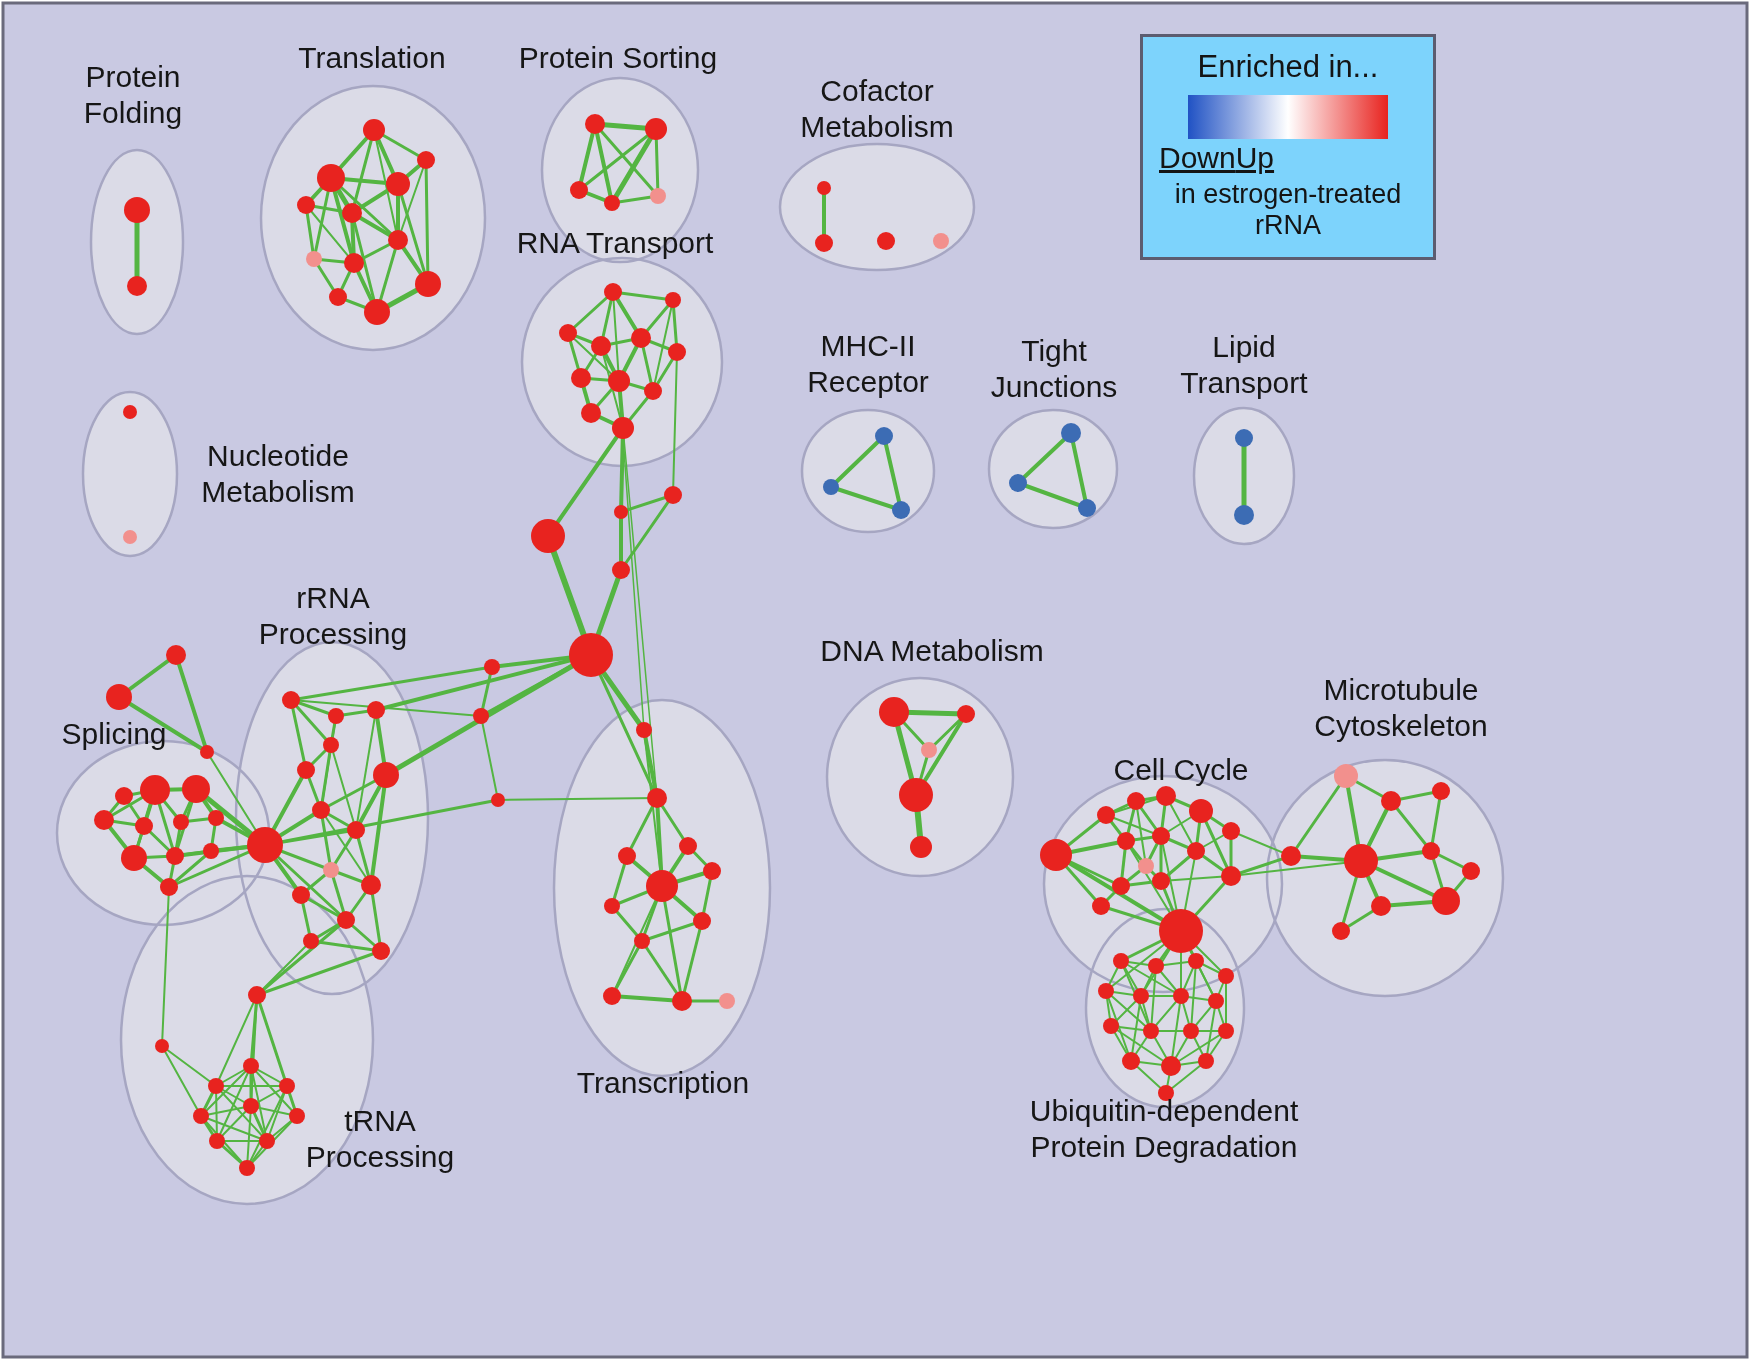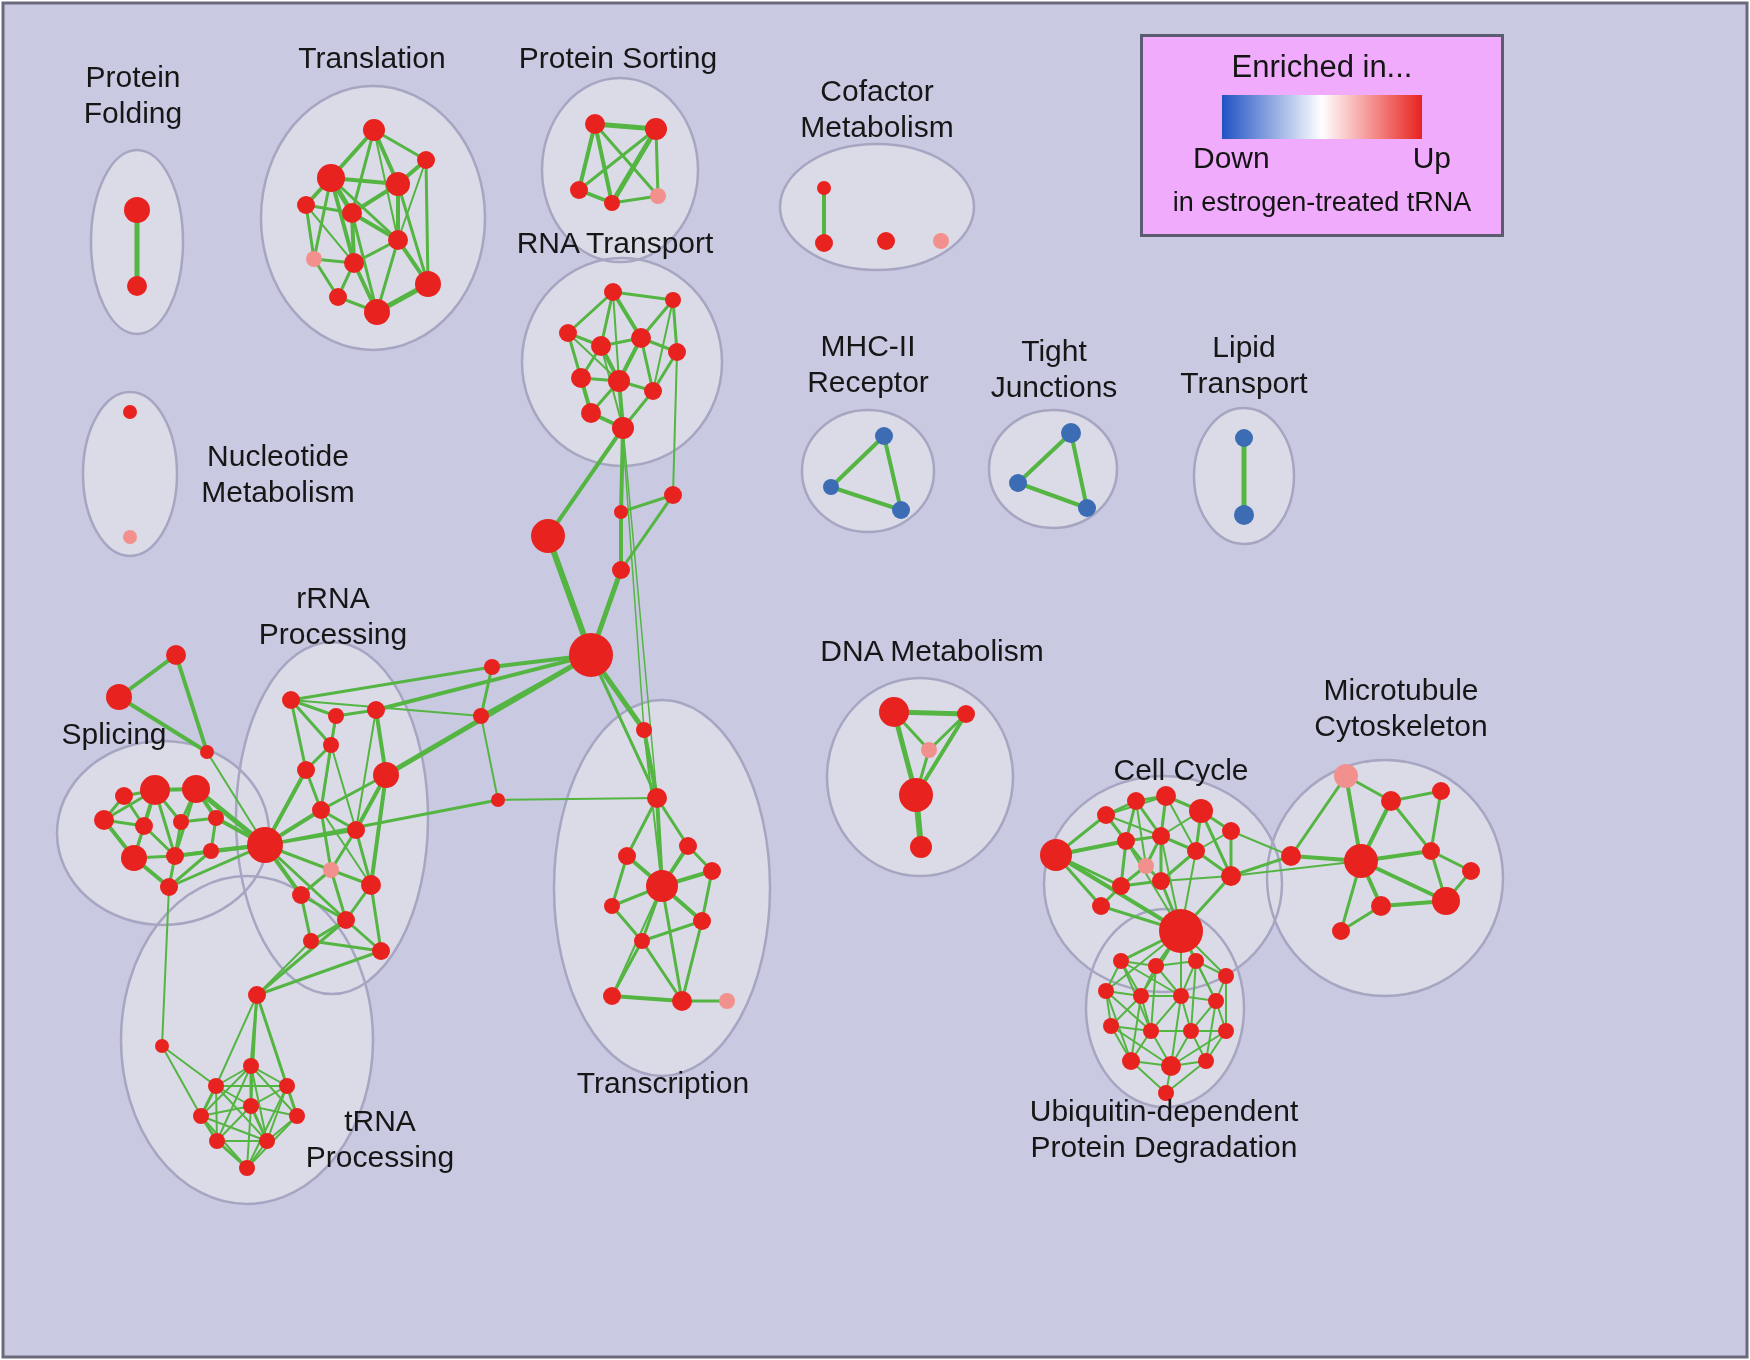--- a/index.html
+++ b/index.html
@@ -1,25 +1,25 @@
 <!DOCTYPE html>
 <html><head>
 <meta charset="utf-8">
 <style>
   html,body{margin:0;padding:0;background:#ffffff;}
   body{font-family:"Liberation Sans", sans-serif;}
   .figure{position:relative;width:1750px;height:1360px;overflow:hidden;}
   .figure svg{position:absolute;left:0;top:0;}
   svg line{stroke-linecap:round;}
   svg text{font-family:"Liberation Sans", sans-serif;font-size:30px;fill:#161616;text-anchor:middle;}
-  .legend{position:absolute;left:1140px;top:34px;width:364px;box-sizing:border-box;
-          border:3px solid #5c5c70;background:#f0abfc;text-align:center;padding:12px 10px 16px;}
+  .legend{position:absolute;left:1140px;top:34px;width:296px;box-sizing:border-box;
+          border:3px solid #5c5c70;background:#7dd3fc;text-align:center;padding:12px 10px 16px;}
   .legend-title{font-size:31px;color:#141414;}
   .legend-gradient{width:200px;height:44px;margin:10px auto 2px auto;border:0;}
-  .legend-row{display:flex;justify-content:space-between;width:258px;margin:2px auto 12px auto;font-size:30px;color:#141414;}
+  .legend-row{display:flex;width:258px;margin:2px auto 4px auto;font-size:30px;color:#141414;text-decoration:underline;}
   .legend-sub{font-size:27px;color:#141414;margin-top:2px;}
 </style>
 </head>
 <body>
 
 <div class="figure">
   <svg id="net" width="1750" height="1360" viewBox="0 0 1750 1360">
       <rect x="3" y="3" width="1744" height="1354" fill="#c9c9e2" stroke="#6a6a7c" stroke-width="3"></rect>
       <ellipse cx="137" cy="242" rx="46" ry="92" fill="#dbdbe7"></ellipse>
       <ellipse cx="373" cy="218" rx="112" ry="132" fill="#dbdbe7"></ellipse>
@@ -585,15 +585,15 @@
       <text x="1164" y="1157">Protein Degradation</text>
     </svg>
 
   <div class="legend">
     <div class="legend-title">Enriched in...</div>
     <div class="legend-gradient" style="background: linear-gradient(90deg, rgb(32, 82, 196) 0%, rgb(255, 255, 255) 50%, rgb(232, 35, 31) 100%);"></div>
     <div class="legend-row">
       <span>Down</span>
       <span>Up</span>
     </div>
-    <div class="legend-sub">in estrogen-treated tRNA</div>
+    <div class="legend-sub">in estrogen-treated rRNA</div>
   </div>
 </div>
 
 </body></html>

